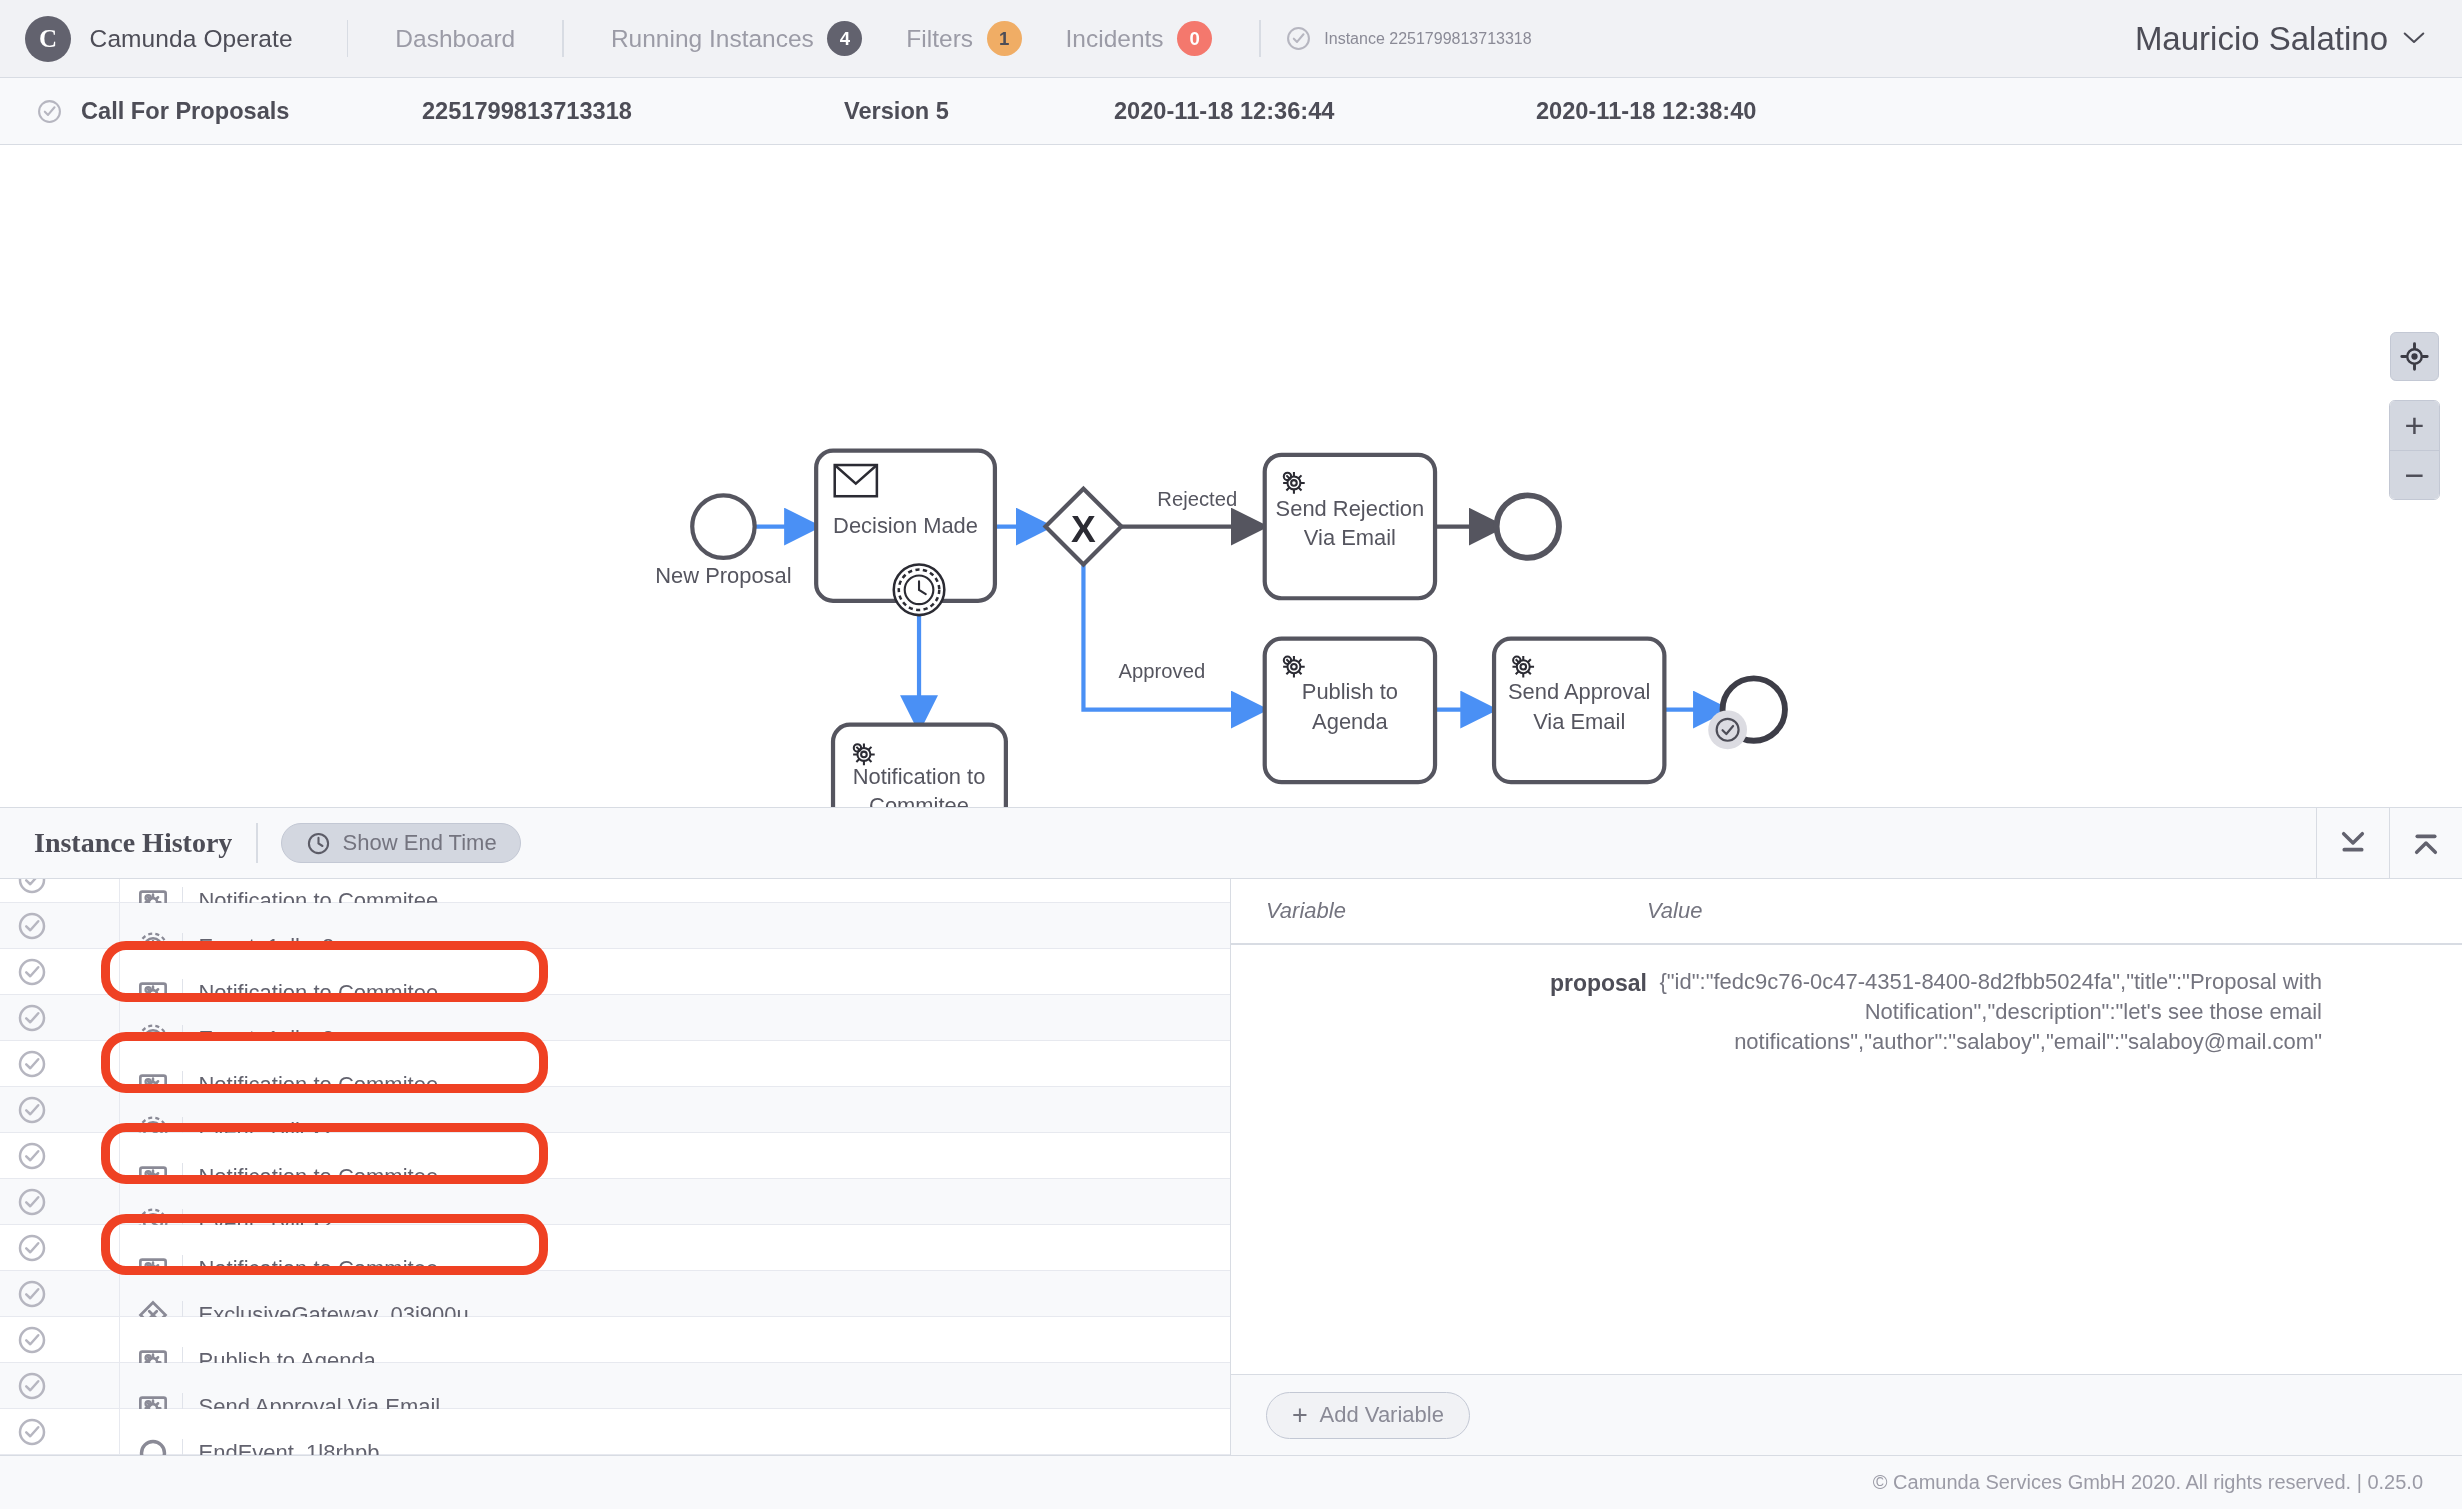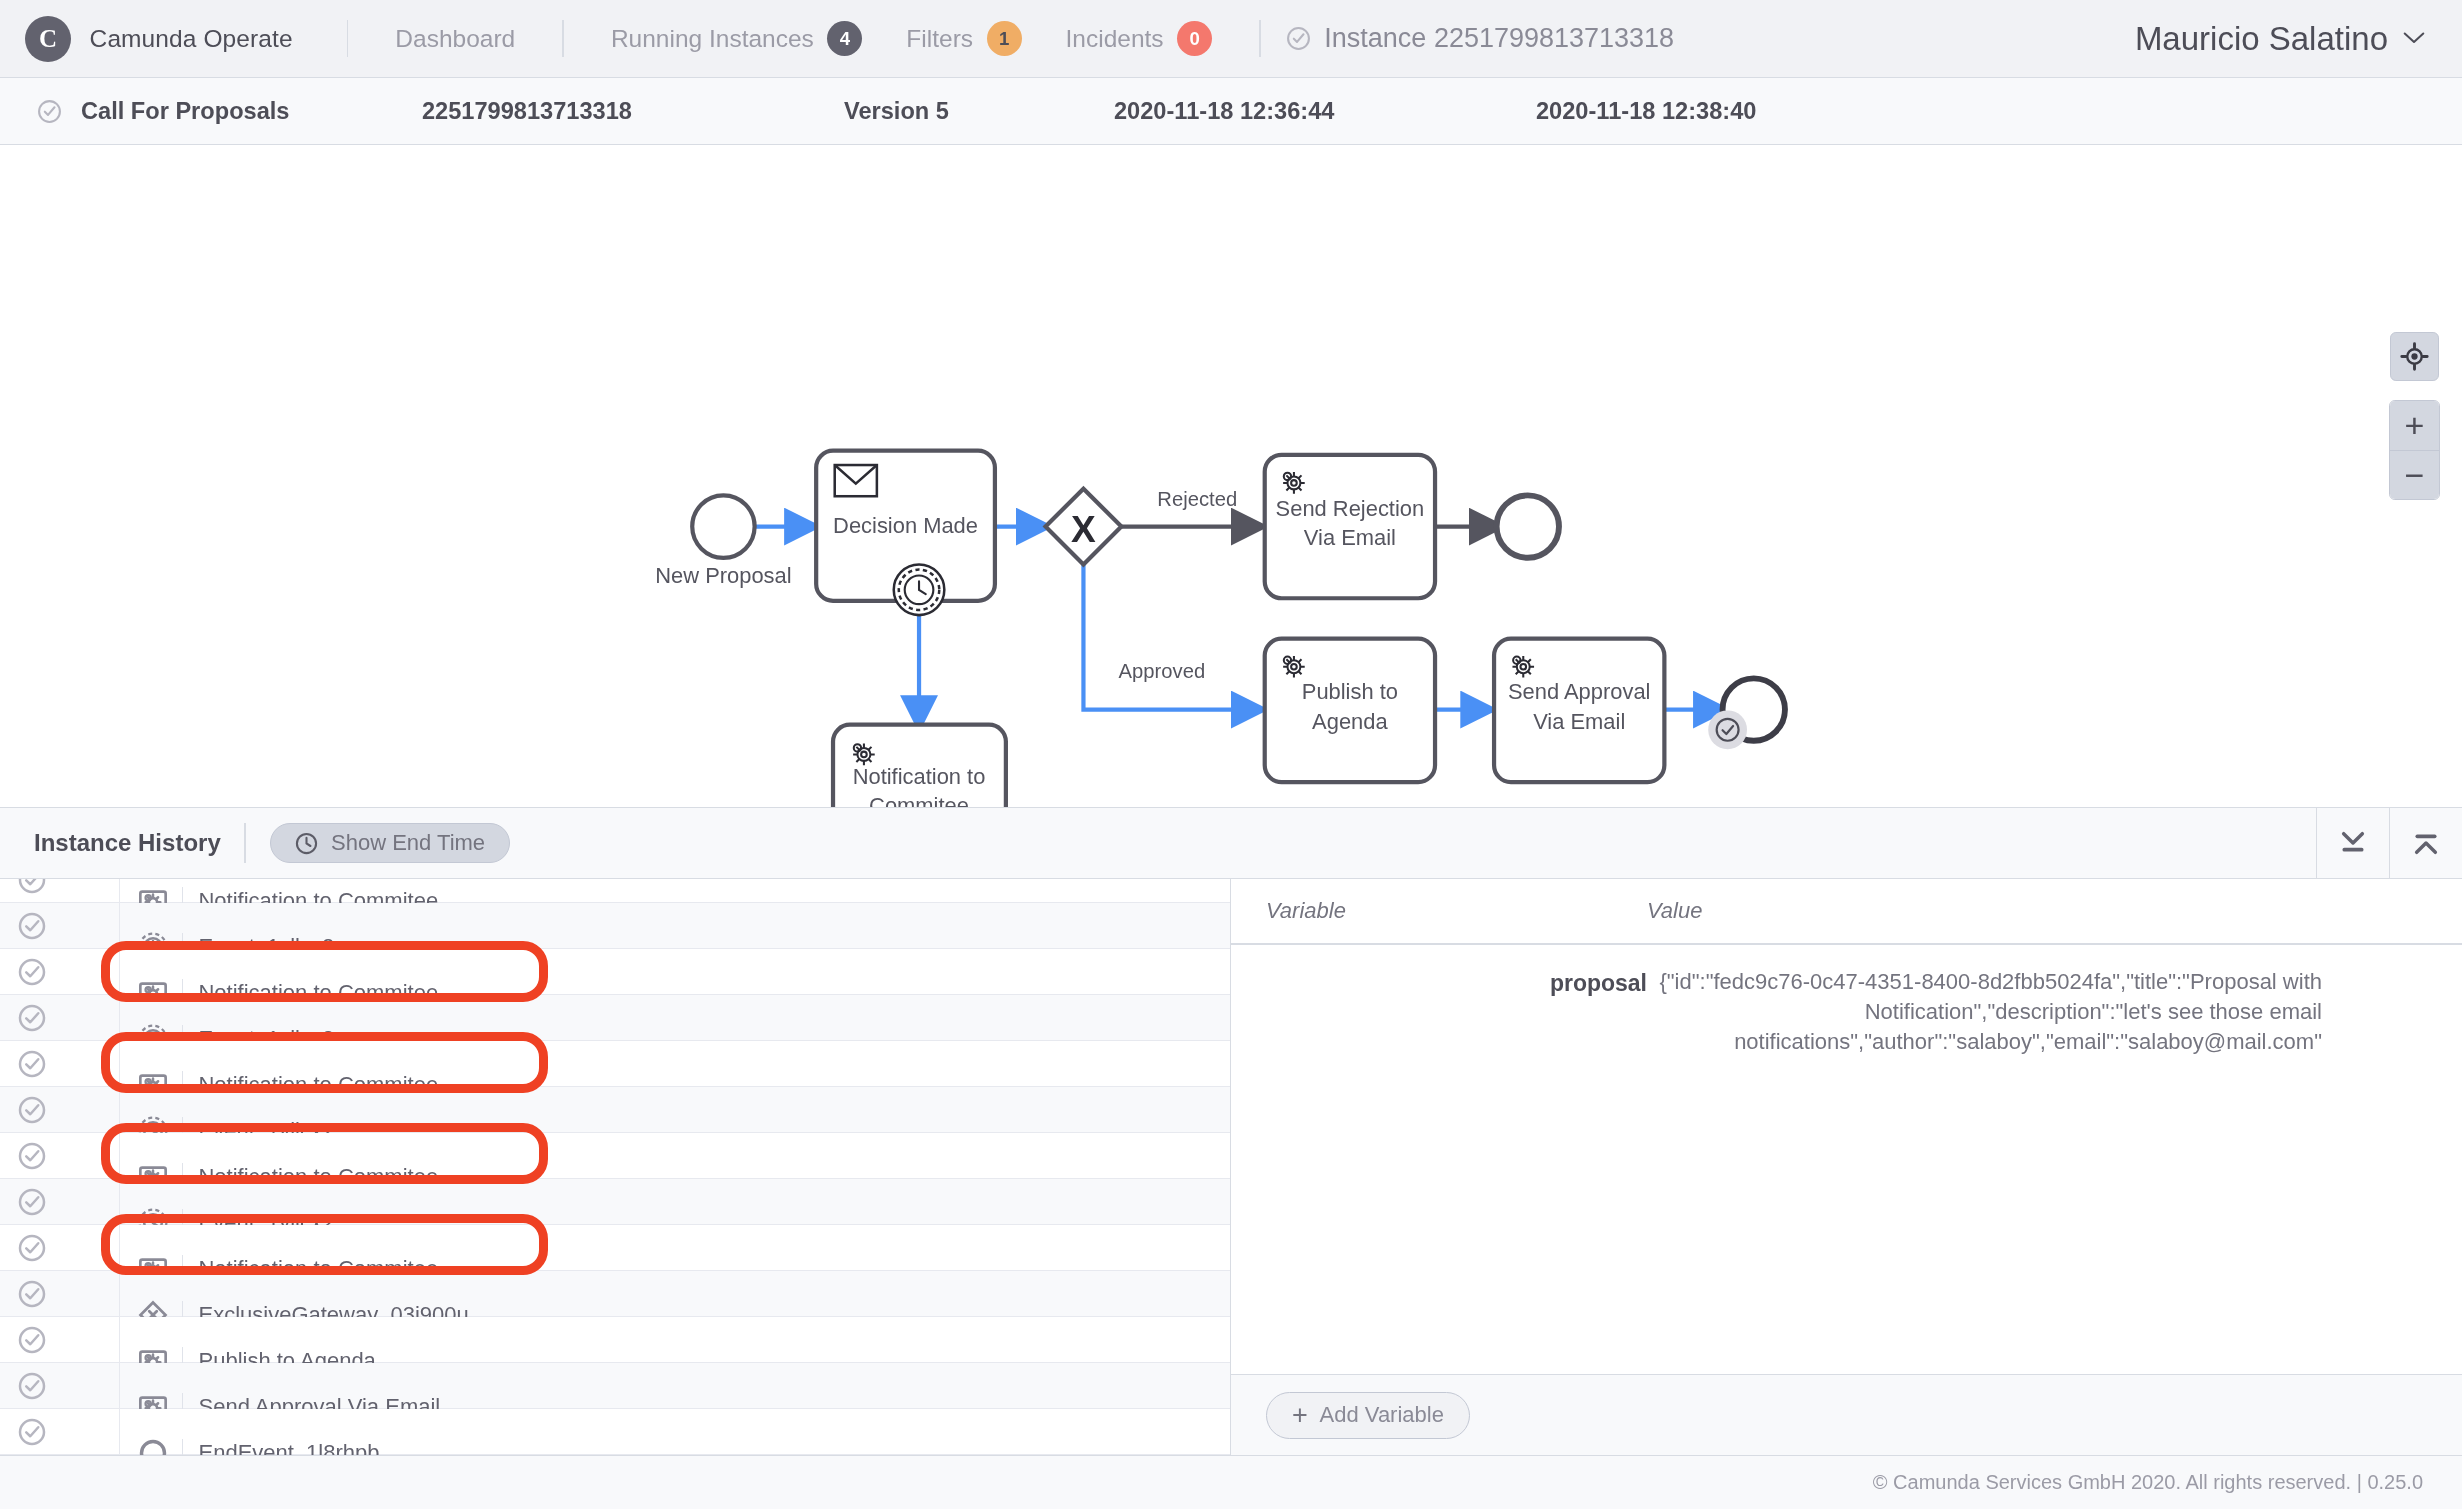--- a/index.html
+++ b/index.html
@@ -31,21 +31,21 @@
     gap: 13.5px; padding: 0 22px; cursor: pointer; white-space: nowrap;
   }
   .badge {
     min-width: 35px; height: 35px; border-radius: 17.7px; padding: 0 10px;
     display: inline-flex; align-items: center; justify-content: center;
     font-size: 18.6px; font-weight: bold; color: #fff;
   }
   .badge.gray { background: #62626e; }
   .badge.amber { background: #f0ad65; color: #4d4d57; }
   .badge.red   { background: #f4786d; }
-  .instance-link { font-size: 27px; color: #8a8a96; display: flex; align-items: center; gap: 13.5px; white-space: nowrap; }
+  .instance-link { font-size: 16px; color: #8a8a96; display: flex; align-items: center; gap: 13.5px; white-space: nowrap; }
   .spacer { flex: 1 1 auto; }
   .user { display: flex; align-items: center; gap: 15px; font-size: 33px; color: #4d4d57; cursor: pointer; white-space: nowrap; justify-content: space-between; }
   .chev { font-size: 18.6px; color: #62626e; }
 
   
   .cc { width: 25px; height: 25px; flex: 0 0 25px; position: relative; display:inline-block; }
   .cc svg { width: 100%; height: 100%; display: block; }
 
   
   .inst-header {
@@ -76,21 +76,21 @@
   .zgroup .zbtn { border: none; border-radius: 0; }
   .zgroup .zbtn + .zbtn { border-top: 1.7px solid #c3c8d4; }
   .zsign { font-size: 34px; line-height: 1; font-weight: 400; }
 
   
   .bottom { flex: 0 0 428px; display: flex; flex-direction: column; background: #f8f9fb; border-top: 1.7px solid #d8dce3; }
   .bottom-head {
     height: 71px; flex: 0 0 71px; display: flex; align-items: center;
     border-bottom: 1.7px solid #d8dce3; background: #f8f9fb; padding-left: 34px;
   }
-  .panel-title { font-size: 24px; font-weight: bold; color: #4d4d57; white-space: nowrap; }
+  .panel-title { font-size: 28px; font-weight: bold; color: #4d4d57; white-space: nowrap; font-family: Liberation Serif, serif; }
   .hsep { width: 1.7px; height: 40px; background: #d8dce3; margin: 0 23.6px; }
   .pill {
     display: inline-flex; align-items: center; gap: 11.8px; height: 40px; padding: 0 23.6px;
     border: 1.7px solid #c3c8d4; border-radius: 23.6px; background: #d3d7e0;
     font-size: 22px; color: #74747f; cursor: pointer; white-space: nowrap;
   }
   .head-tools { margin-left: auto; display: flex; align-items: center; height: 100%; }
   .tool-btn {
     width: 73px; height: 100%; display: flex; align-items: center; justify-content: center;
     border-left: 1.7px solid #d8dce3; cursor: pointer;

